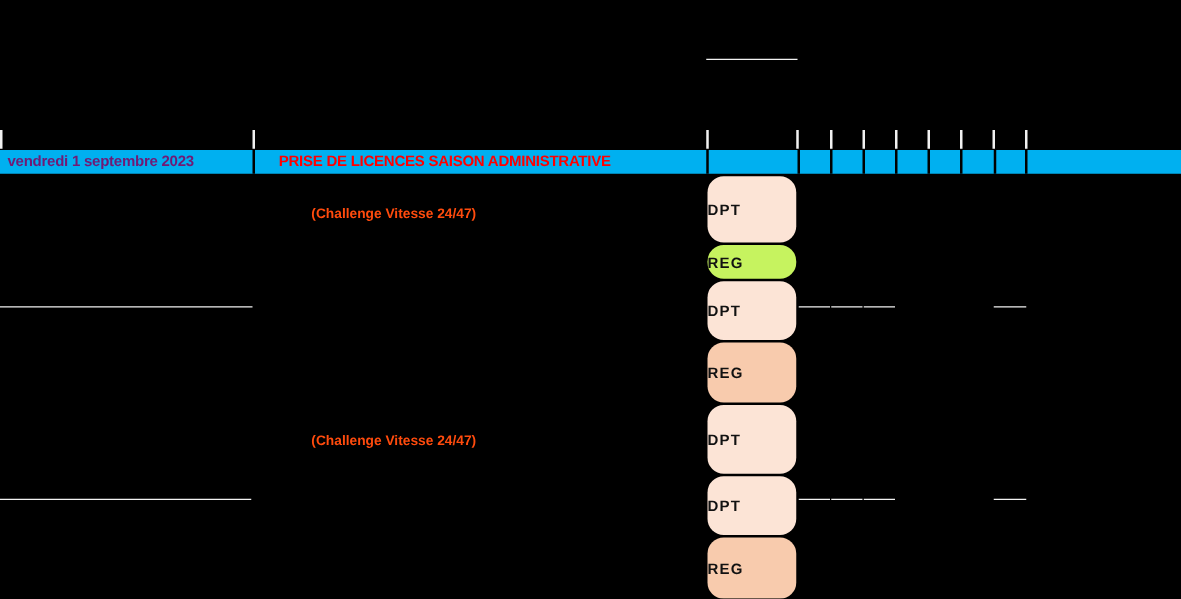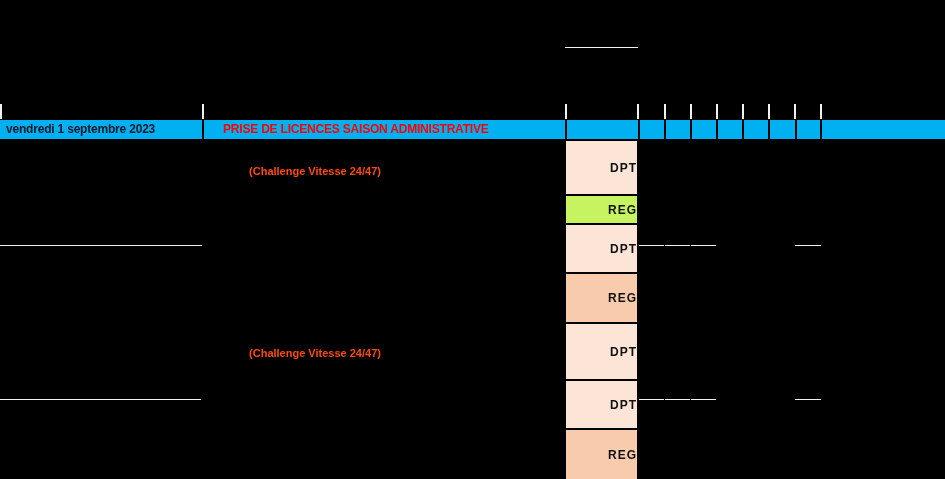--- a/index.html
+++ b/index.html
@@ -16,22 +16,22 @@
   
   .banner{position:absolute;left:0;top:120px;width:945px;height:19px;}
   .banner-text{
     position:absolute;top:0;height:19px;line-height:19px;
     font-size:12px;font-weight:bold;letter-spacing:-0.2px;white-space:nowrap;
   }
   .banner-divider{position:absolute;top:120px;width:2px;height:19px;background:#000;}
   
   .cell{
     position:absolute;left:566px;width:71px;
-    display:flex;align-items:center;justify-content:flex-end;
-    font-size:12px;font-weight:bold;letter-spacing:1px;color:#111;
+    display:flex;align-items:center;justify-content:flex-start;
+    font-size:12px;font-weight:bold;letter-spacing:1px;color:#111;border-radius:13px;
   }
   .cell-0{top:141px;height:53px;}
   .cell-1{top:196px;height:27px;}
   .cell-2{top:225px;height:47px;}
   .cell-3{top:274px;height:48px;}
   .cell-4{top:324px;height:55px;}
   .cell-5{top:381px;height:47px;}
   .cell-6{top:430px;height:49px;}
   
   .challenge{
@@ -54,21 +54,21 @@
   <div class="tick" style="left:637px;"></div>
   <div class="tick" style="left:664px;"></div>
   <div class="tick" style="left:690px;"></div>
   <div class="tick" style="left:716px;"></div>
   <div class="tick" style="left:742px;"></div>
   <div class="tick" style="left:768px;"></div>
   <div class="tick" style="left:794px;"></div>
   <div class="tick" style="left:820px;"></div>
 
   <div class="banner" style="background-color: rgb(0, 176, 240);">
-    <div class="banner-text" style="left: 6px; color: #0f172a;">vendredi 1 septembre 2023</div>
+    <div class="banner-text" style="left: 6px; color: #701a75;">vendredi 1 septembre 2023</div>
     <div class="banner-text" style="left: 223px; color: rgb(255, 0, 0);">PRISE DE LICENCES SAISON ADMINISTRATIVE</div>
   </div>
 
   <div class="banner-divider" style="left:202px;"></div>
   <div class="banner-divider" style="left:565px;"></div>
   <div class="banner-divider" style="left:638px;"></div>
   <div class="banner-divider" style="left:664px;"></div>
   <div class="banner-divider" style="left:690px;"></div>
   <div class="banner-divider" style="left:716px;"></div>
   <div class="banner-divider" style="left:742px;"></div>

